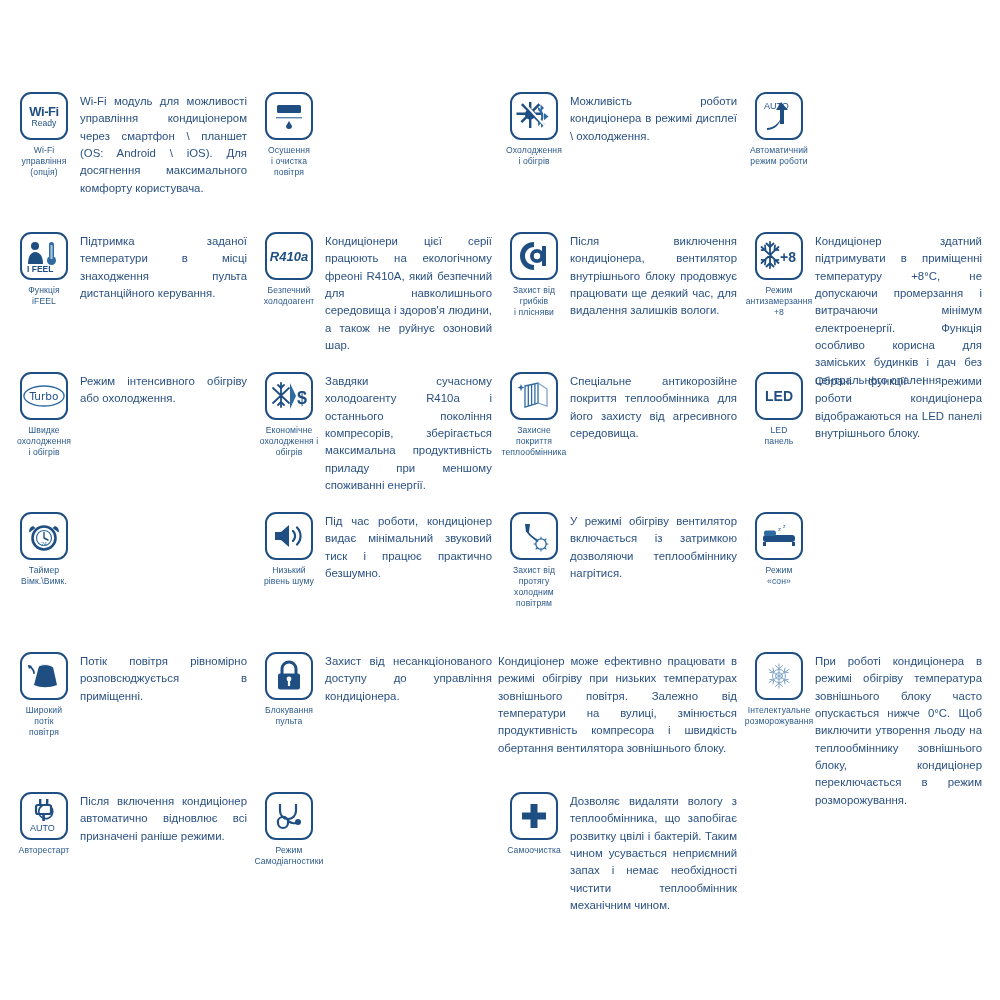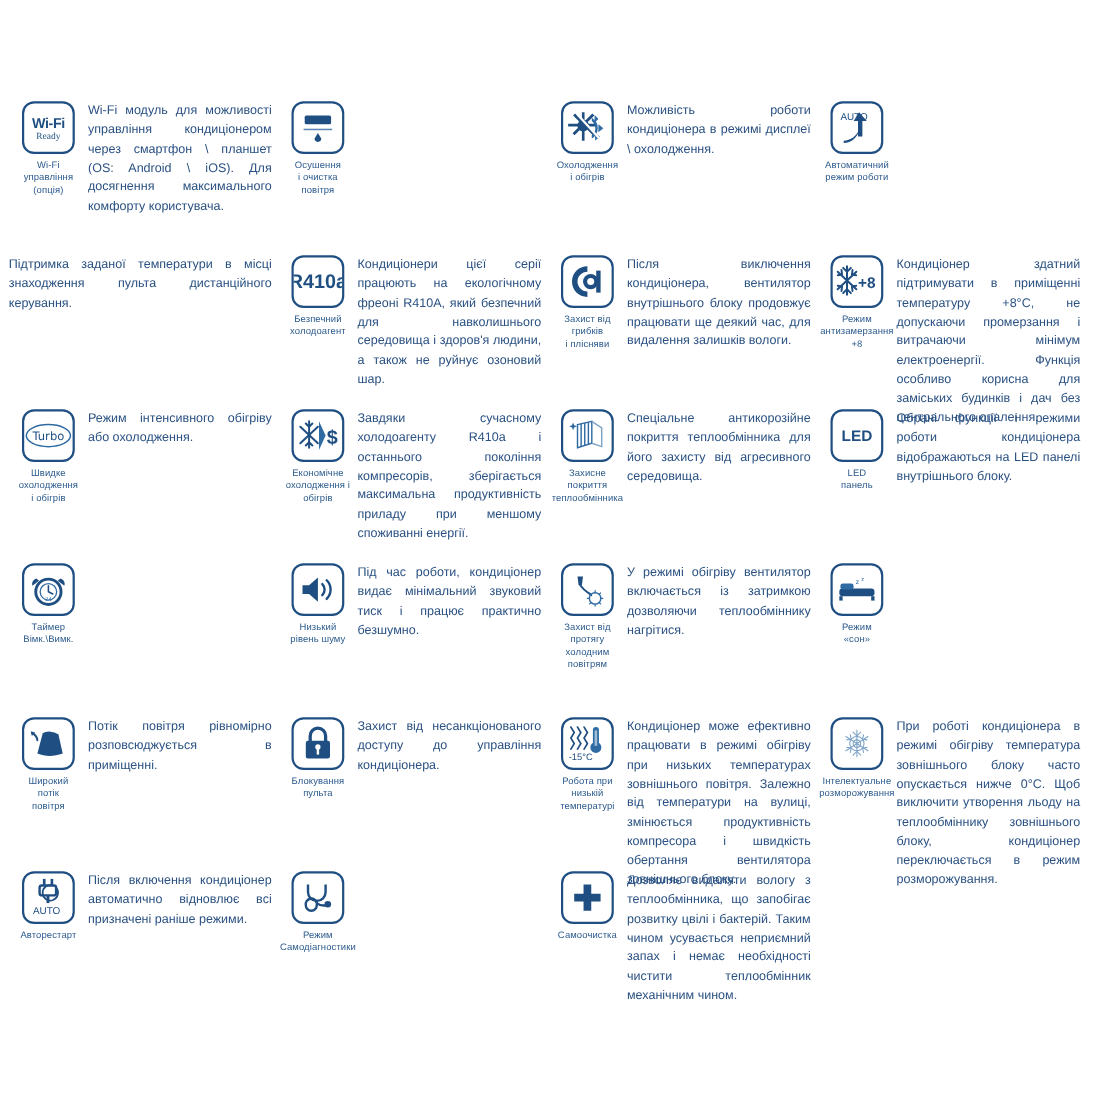--- a/index.html
+++ b/index.html
@@ -69,22 +69,22 @@
     padding-top:3px;
     hyphens:manual;
   }
   
   .iconbox.txt{
     font-family:"Liberation Sans", sans-serif;
     font-weight:bold;
     color:#1f4f82;
   }
   .t-wifi{font-size:13px;line-height:1;letter-spacing:-0.4px;}
-  .t-wifi small{display:block;font-size:8.6px;font-weight:normal;letter-spacing:0;margin-top:1px;font-family:Liberation Serif, serif;}
-  .t-r410{font-size:18px;}
+  .t-wifi small{display:block;font-size:8.6px;font-weight:normal;letter-spacing:0;margin-top:1px;}
+  .t-r410{font-size:13px;font-style:italic;}
   .t-led{font-size:14px;}
 </style>
 </head>
 <body>
 
 <div class="sheet">
   <div class="grid">
 
     <div class="cell">
       <div class="iconcol">
@@ -150,20 +150,34 @@
             <path d="M22 4 L29 12 L25 12 L25 26 L21 26 L21 12 L17 12 Z" fill="#1f4f82"></path>
             <path d="M8 30 C14 30 20 26 23 18 C21 27 15 32 8 32 Z" fill="#1f4f82"></path>
           </svg>
         </div>
         <div class="icaption">Автоматичний
 режим роботи</div>
       </div>
     </div>
 
     <div class="cell">
+      <div class="iconcol">
+        <div class="iconbox">
+          <svg width="40" height="38" viewBox="0 0 40 38">
+            <circle cx="11" cy="9" r="4" fill="#1f4f82"></circle>
+            <path d="M4 27 C4 18 8 15 11 15 C15 15 19 18 19 27 Z" fill="#1f4f82"></path>
+            <rect x="25" y="5" width="5" height="16" rx="2.5" fill="#2f6ba3"></rect>
+            <circle cx="27.5" cy="23.5" r="4.5" fill="#2f6ba3"></circle>
+            <rect x="26.4" y="8" width="2.2" height="14" fill="#ffffff" opacity="0.6"></rect>
+            <text x="3" y="35" font-family="Liberation Sans, sans-serif" font-size="8.5" font-weight="bold" fill="#1f4f82">I FEEL</text>
+          </svg>
+        </div>
+        <div class="icaption">Функція
+iFEEL</div>
+      </div>
       <div class="desc">Підтримка заданої температури в місці знаходження пульта дистанційного керування.</div>
     </div>
 
     <div class="cell">
       <div class="iconcol">
         <div class="iconbox txt t-r410">
           <span>R410a</span>
         </div>
         <div class="icaption">Безпечний
 холодоагент</div>
@@ -369,38 +383,20 @@
             <rect x="13.9" y="19" width="2.2" height="7" fill="#ffffff"></rect>
           </svg>
         </div>
         <div class="icaption">Блокування
 пульта</div>
       </div>
       <div class="desc">Захист від несанкціонованого доступу до управління кондиціонера.</div>
     </div>
 
     <div class="cell">
-      <div class="iconcol">
-        <div class="iconbox">
-          <svg width="40" height="38" viewBox="0 0 40 38">
-            <g stroke="#1f4f82" stroke-width="1.6" fill="none" stroke-linecap="round">
-              <path d="M5 4 L8 9 L5 14 L8 19 L5 24"></path>
-              <path d="M11 4 L14 9 L11 14 L14 19 L11 24"></path>
-              <path d="M17 4 L20 9 L17 14 L20 19 L17 24"></path>
-            </g>
-            <rect x="25" y="4" width="5.5" height="16" rx="2.7" fill="#2f6ba3"></rect>
-            <circle cx="27.7" cy="22.5" r="5" fill="#2f6ba3"></circle>
-            <rect x="26.5" y="7" width="2.4" height="14" fill="#ffffff" opacity="0.55"></rect>
-            <text x="3" y="34" font-family="Liberation Sans, sans-serif" font-size="8.5" fill="#1f4f82">-15°C</text>
-          </svg>
-        </div>
-        <div class="icaption">Робота при
-низькій
-температурі</div>
-      </div>
       <div class="desc">Кондиціонер може ефективно працювати в режимі обігріву при низьких температурах зовнішнього повітря. Залежно від температури на вулиці, змінюється продуктивність компресора і швидкість обертання вентилятора зовнішнього блоку.</div>
     </div>
 
     <div class="cell">
       <div class="iconcol">
         <div class="iconbox">
           <svg width="34" height="32" viewBox="0 0 34 32">
             <g stroke="#7ea4c8" stroke-width="1" fill="none" stroke-linecap="round">
               <path d="M17 4 V28 M7 9.5 L27 22.5 M27 9.5 L7 22.5"></path>
               <path d="M17 9 L13.5 5.5 M17 9 L20.5 5.5 M17 23 L13.5 26.5 M17 23 L20.5 26.5"></path>

